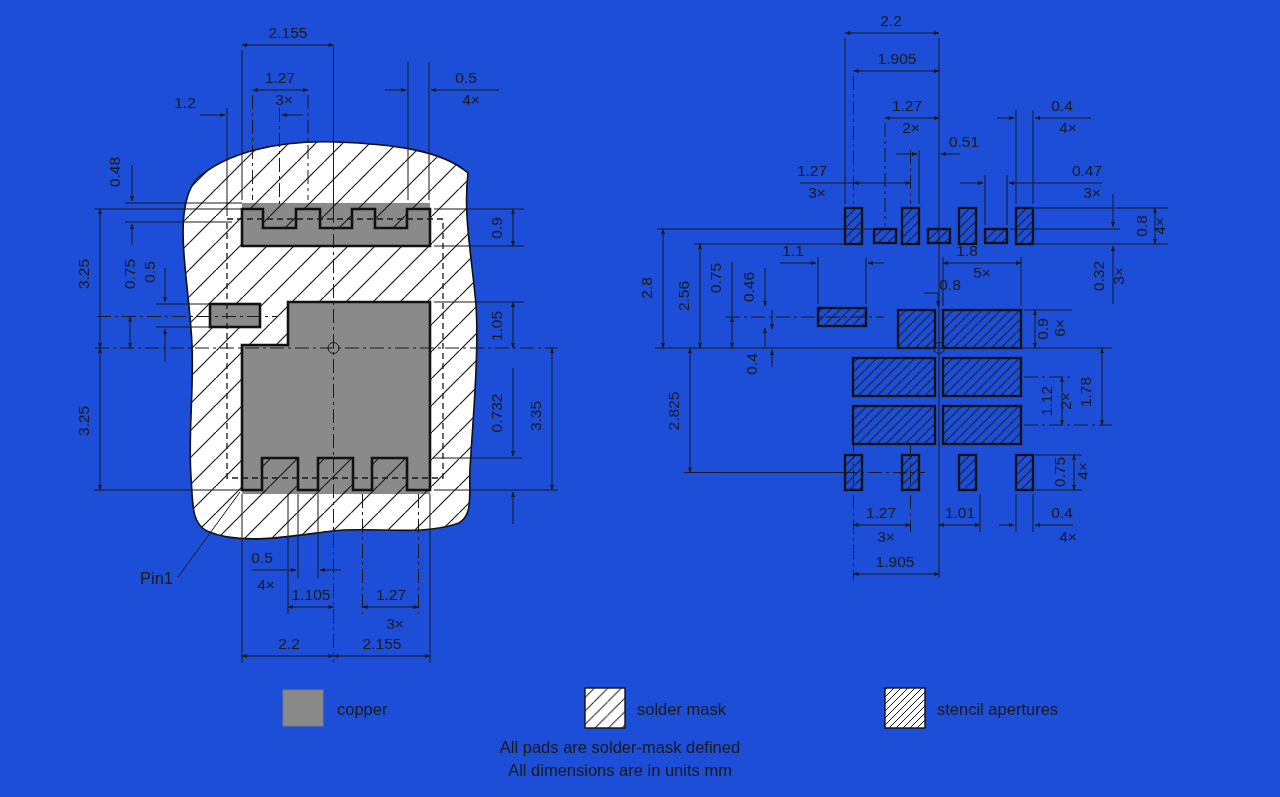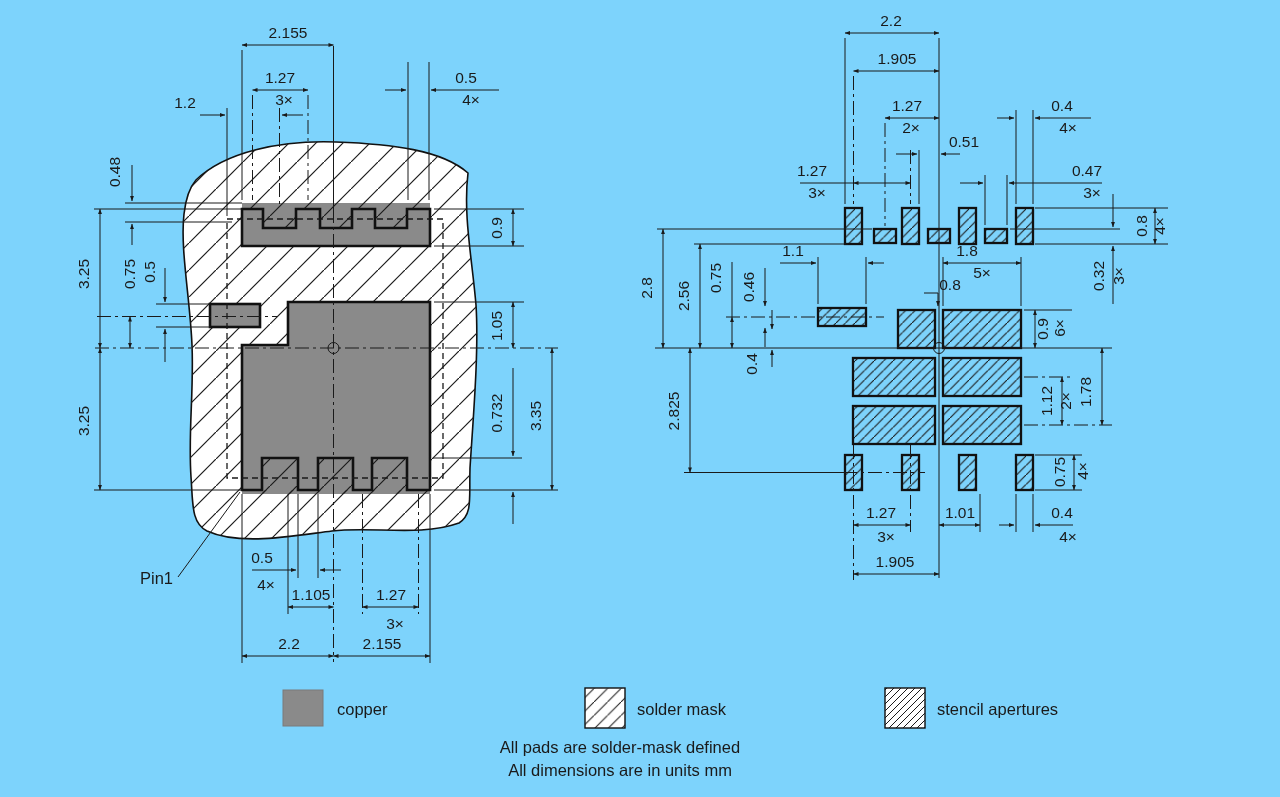--- a/index.html
+++ b/index.html
@@ -1,16 +1,16 @@
 <!DOCTYPE html>
 <html><head>
 <meta charset="utf-8">
 <style>
   html,body{margin:0;padding:0;background:#fff;}
-  .stage{width:1280px;height:797px;position:relative;background:#7dd3fc;overflow:hidden;}
+  .stage{width:1280px;height:797px;position:relative;background:#1d4ed8;overflow:hidden;}
   svg{display:block;}
   text{font-family:"Liberation Sans","DejaVu Sans",sans-serif;fill:#1a1a1a;}
   .dim{font-size:15.5px;}
   .note{font-size:16.5px;}
   .thin{stroke:#1a1a1a;stroke-width:1;fill:none;}
   .dd{stroke:#1a1a1a;stroke-width:1;fill:none;stroke-dasharray:14 4 3 4;}
   .dash{stroke:#1a1a1a;stroke-width:1.3;fill:none;stroke-dasharray:6 4;}
   .thick{stroke:#111;stroke-width:2.6;fill:none;stroke-linejoin:miter;}
   .blob{stroke:#111;stroke-width:1.6;}
   .ap{stroke:#111;stroke-width:2.3;}

